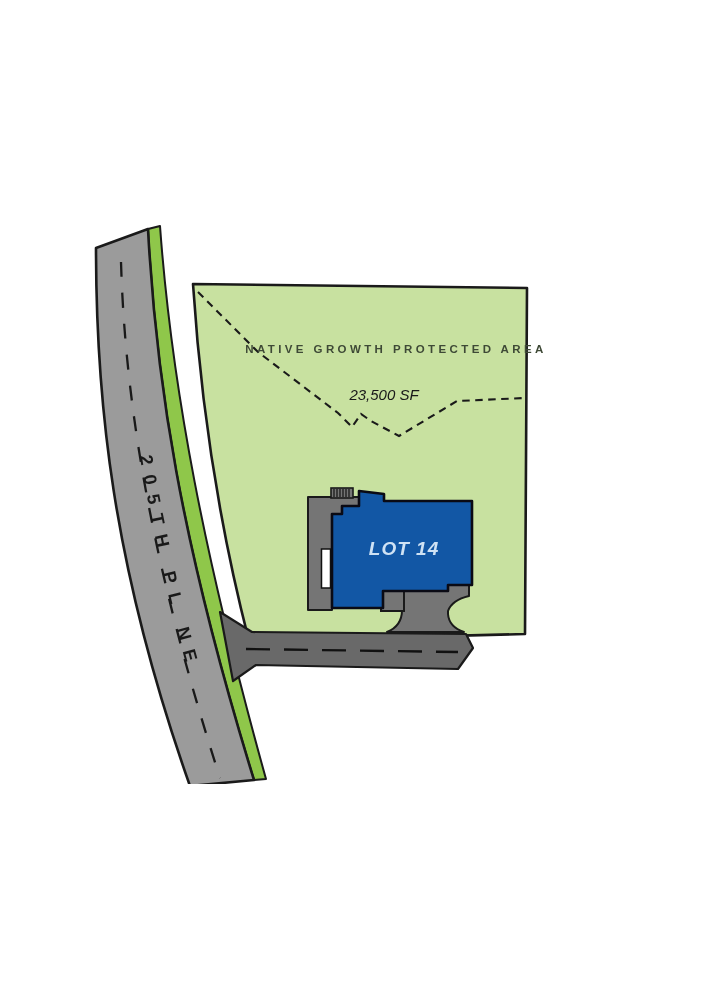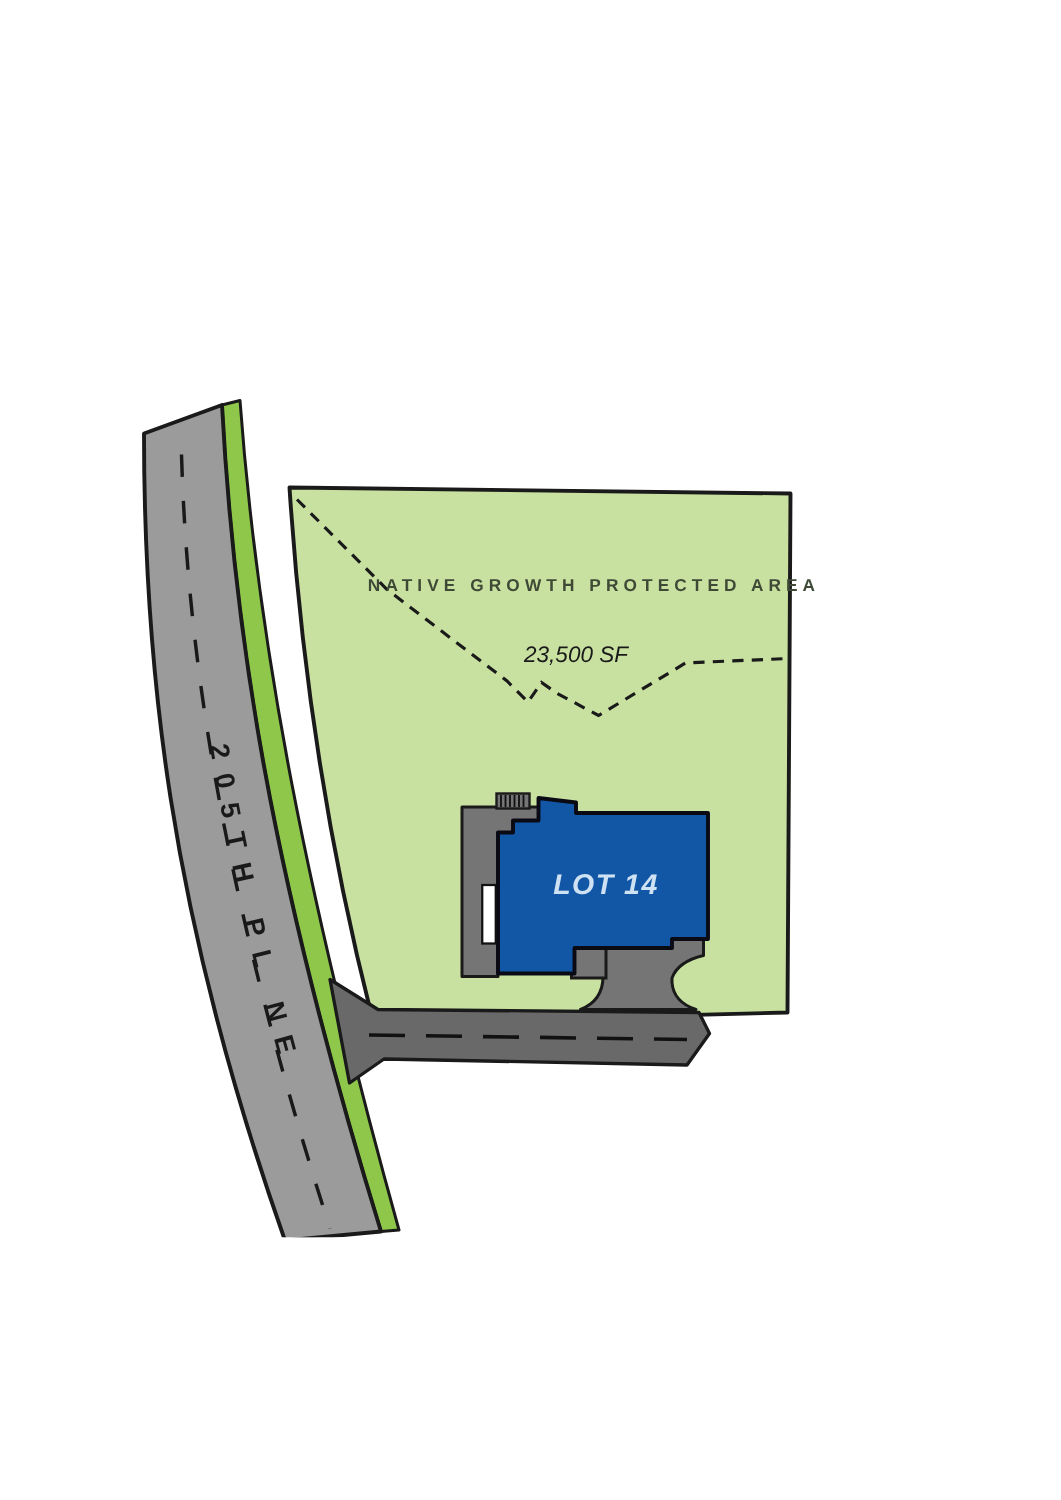--- a/index.html
+++ b/index.html
@@ -1,17 +1,17 @@
 <!DOCTYPE html>
 <html><head>
 <meta charset="utf-8">
 <style>
   html,body{margin:0;padding:0;background:#ffffff;}
   .page{position:relative;width:707px;height:784px;background:#ffffff;overflow:hidden;
-        font-family:"Liberation Sans", sans-serif;margin-top:41px;}
+        font-family:"Liberation Sans", sans-serif;}
   svg{position:absolute;left:0;top:0;}
   .ngpa-label{font-size:11.5px;font-weight:600;letter-spacing:3.4px;}
   .sf-label{font-size:15px;font-style:italic;fill:#191919;}
   .lot-label{font-size:19px;font-weight:700;font-style:italic;letter-spacing:1px;}
   .road-label{font-size:18px;font-weight:700;letter-spacing:10px;fill:#191919;}
 </style>
 </head>
 <body>
 
 <div class="page">

